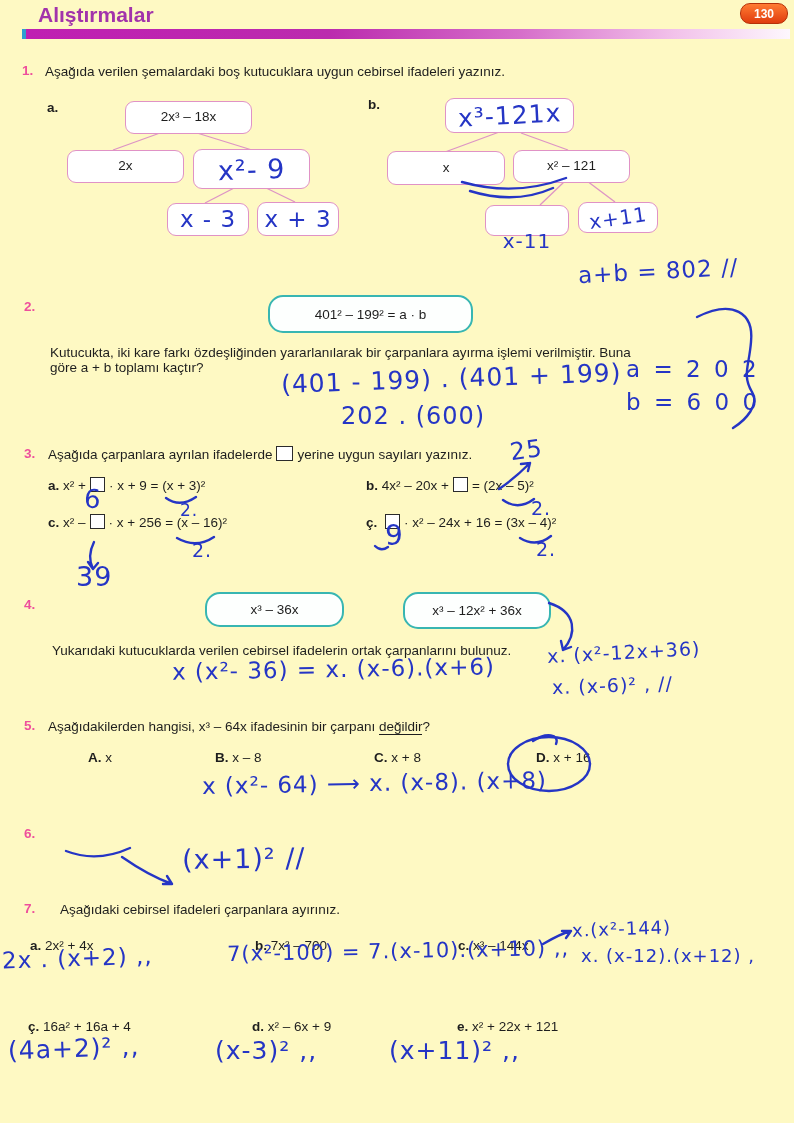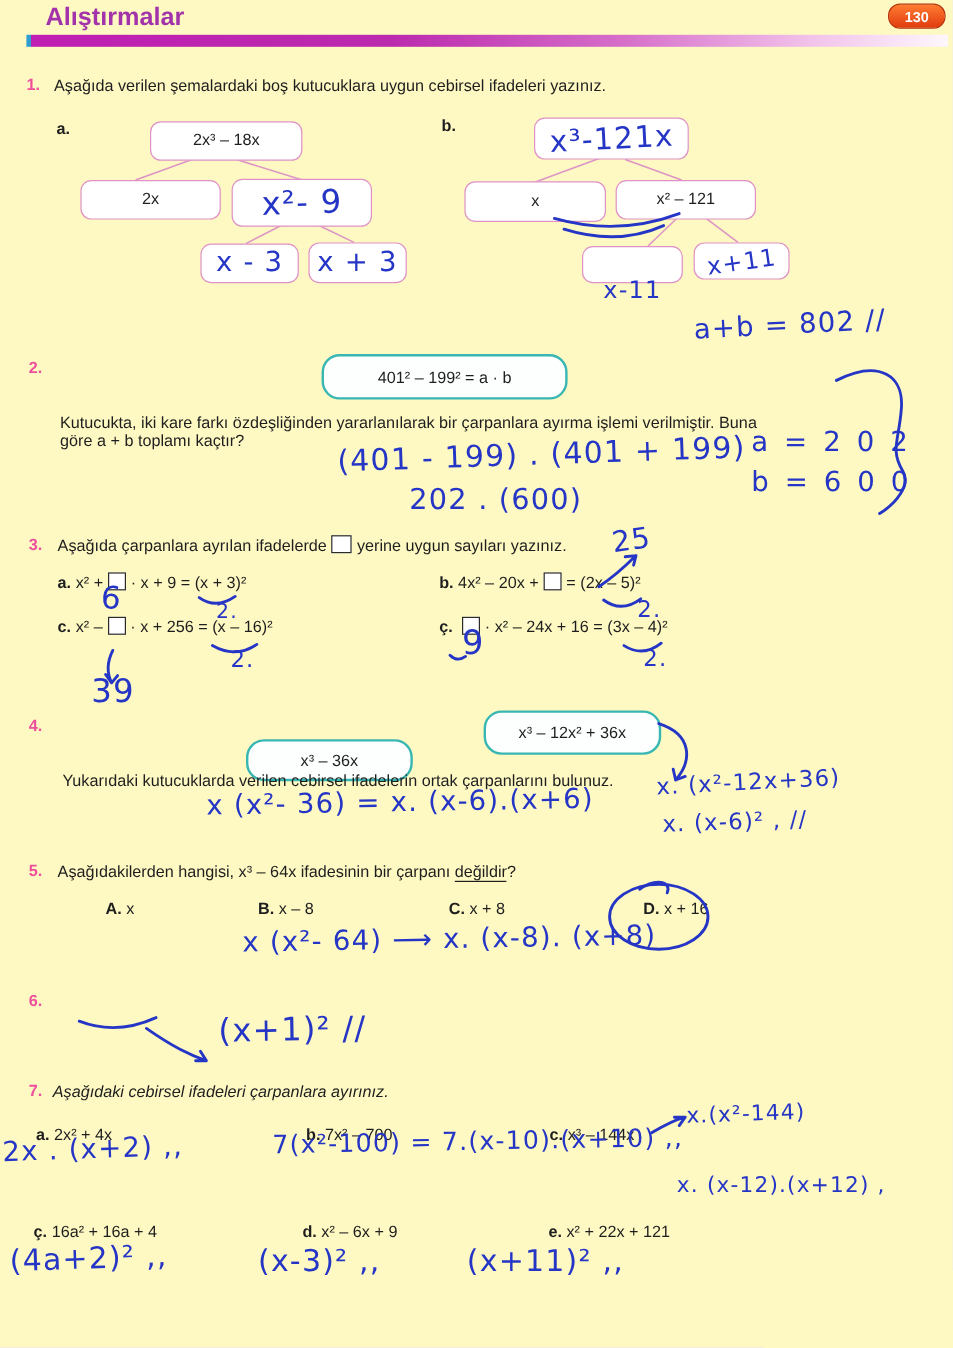--- a/index.html
+++ b/index.html
@@ -102,21 +102,21 @@
   <div class="abs hw" style="left:510px;top:438px;font-size:24px;transform:rotate(-8deg);">25</div>
   <div class="abs hw" style="left:84px;top:486px;font-size:26px;transform:rotate(4deg);">6</div>
   <div class="abs hw" style="left:180px;top:502px;font-size:17px;">2.</div>
   <div class="abs hw" style="left:531px;top:499px;font-size:19px;">2.</div>
   <div class="abs hw" style="left:76px;top:563px;font-size:27px;">39</div>
   <div class="abs hw" style="left:192px;top:541px;font-size:19px;">2.</div>
   <div class="abs hw" style="left:385px;top:522px;font-size:28px;">9</div>
   <div class="abs hw" style="left:536px;top:540px;font-size:19px;">2.</div>
 
   <div class="abs qnum" style="left:24px;top:597px;">4.</div>
-  <div class="abs tealbox" style="left:205px;top:592px;width:135px;height:31px;margin-top:24px;">
+  <div class="abs tealbox" style="left:205px;top:592px;width:135px;height:31px;">
       <span>x³ – 36x</span>
     </div>
   <div class="abs tealbox" style="left:403px;top:592px;width:144px;height:33px;">
       <span>x³ – 12x² + 36x</span>
     </div>
   <div class="abs ptext" style="left:52px;top:641px;">Yukarıdaki kutucuklarda verilen cebirsel ifadelerin ortak çarpanlarını bulunuz.</div>
   <div class="abs hw" style="left:172px;top:658px;font-size:23px;transform:rotate(-1deg);">x (x²- 36) = x. (x-6).(x+6)</div>
   <div class="abs hw" style="left:547px;top:643px;font-size:19px;transform:rotate(-3deg);">x. (x²-12x+36)</div>
   <div class="abs hw" style="left:552px;top:676px;font-size:19px;transform:rotate(-2deg);">x. (x-6)² , //</div>
 
@@ -125,29 +125,29 @@
   <div class="abs ptext" style="left:88px;top:748px;"><span class="blabel">A.</span> <span>x</span></div>
   <div class="abs ptext" style="left:215px;top:748px;"><span class="blabel">B.</span> <span>x – 8</span></div>
   <div class="abs ptext" style="left:374px;top:748px;"><span class="blabel">C.</span> <span>x + 8</span></div>
   <div class="abs ptext" style="left:536px;top:748px;"><span class="blabel">D.</span> <span>x + 16</span></div>
   <div class="abs hw" style="left:202px;top:772px;font-size:23px;transform:rotate(-1deg);">x (x²- 64)  ⟶  x. (x-8). (x+8)</div>
 
   <div class="abs qnum" style="left:24px;top:826px;">6.</div>
   <div class="abs hw" style="left:182px;top:845px;font-size:27px;transform:rotate(-1deg);">(x+1)² //</div>
 
   <div class="abs qnum" style="left:24px;top:901px;">7.</div>
-  <div class="abs ptext" style="left:44px;top:900px;font-style:italic;">Aşağıdaki cebirsel ifadeleri çarpanlara ayırınız.</div>
+  <div class="abs ptext" style="left:60px;top:900px;">Aşağıdaki cebirsel ifadeleri çarpanlara ayırınız.</div>
 
   <div class="abs ptext" style="left:30px;top:936px;"><span class="blabel">a.</span> <span>2x² + 4x</span></div>
   <div class="abs ptext" style="left:255px;top:936px;"><span class="blabel">b.</span> <span>7x² – 700</span></div>
   <div class="abs ptext" style="left:458px;top:936px;"><span class="blabel">c.</span> <span>x³ – 144x</span></div>
   <div class="abs hw" style="left:2px;top:947px;font-size:23px;transform:rotate(-2deg);">2x . (x+2) ,,</div>
   <div class="abs hw" style="left:227px;top:941px;font-size:21px;transform:rotate(-1deg);">7(x²-100) = 7.(x-10).(x+10) ,,</div>
   <div class="abs hw" style="left:572px;top:920px;font-size:18px;transform:rotate(-2deg);">x.(x²-144)</div>
-  <div class="abs hw" style="left:564px;top:947px;font-size:18px;margin-top:32px;">x. (x-12).(x+12) ,</div>
+  <div class="abs hw" style="left:581px;top:947px;font-size:18px;">x. (x-12).(x+12) ,</div>
 
   <div class="abs ptext" style="left:28px;top:1017px;"><span class="blabel">ç.</span> <span>16a² + 16a + 4</span></div>
   <div class="abs ptext" style="left:252px;top:1017px;"><span class="blabel">d.</span> <span>x² – 6x + 9</span></div>
   <div class="abs ptext" style="left:457px;top:1017px;"><span class="blabel">e.</span> <span>x² + 22x + 121</span></div>
   <div class="abs hw" style="left:8px;top:1036px;font-size:25px;transform:rotate(-2deg);">(4a+2)² ,,</div>
   <div class="abs hw" style="left:215px;top:1038px;font-size:25px;">(x-3)² ,,</div>
   <div class="abs hw" style="left:389px;top:1038px;font-size:25px;">(x+11)² ,,</div>
 
   <svg class="overlay" width="794" height="1123">
     <g stroke="#2535c5" stroke-width="2.4" fill="none" stroke-linecap="round">

